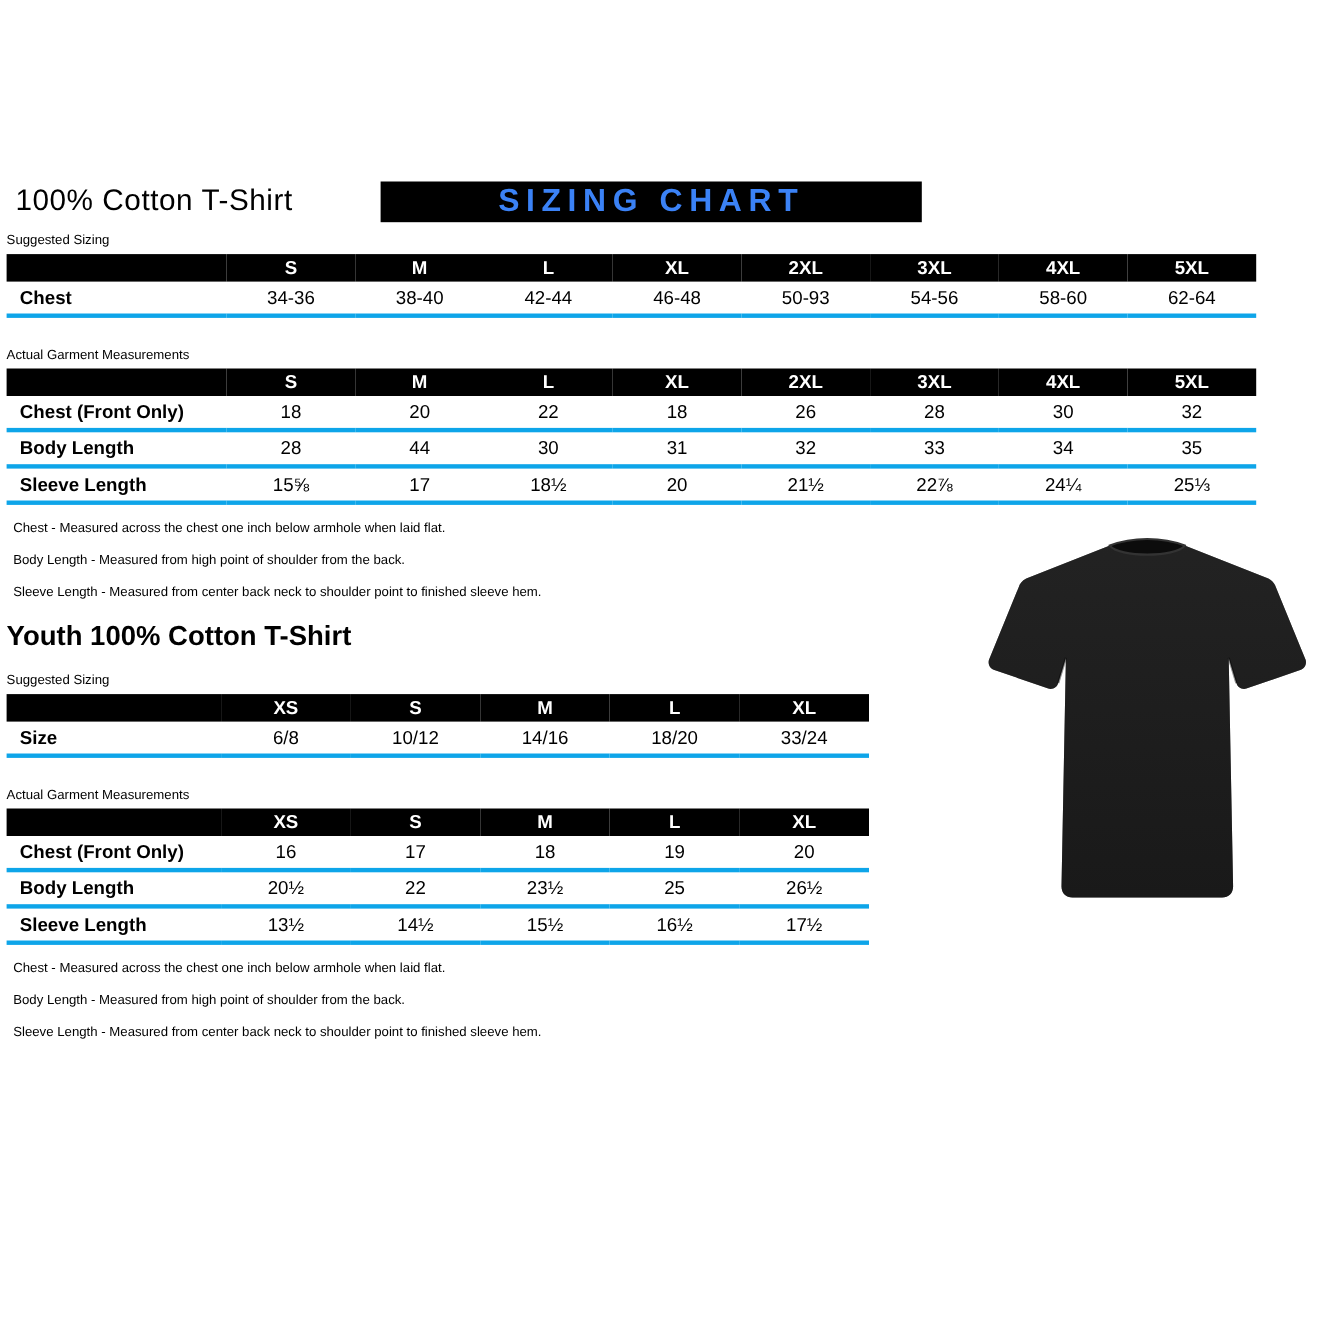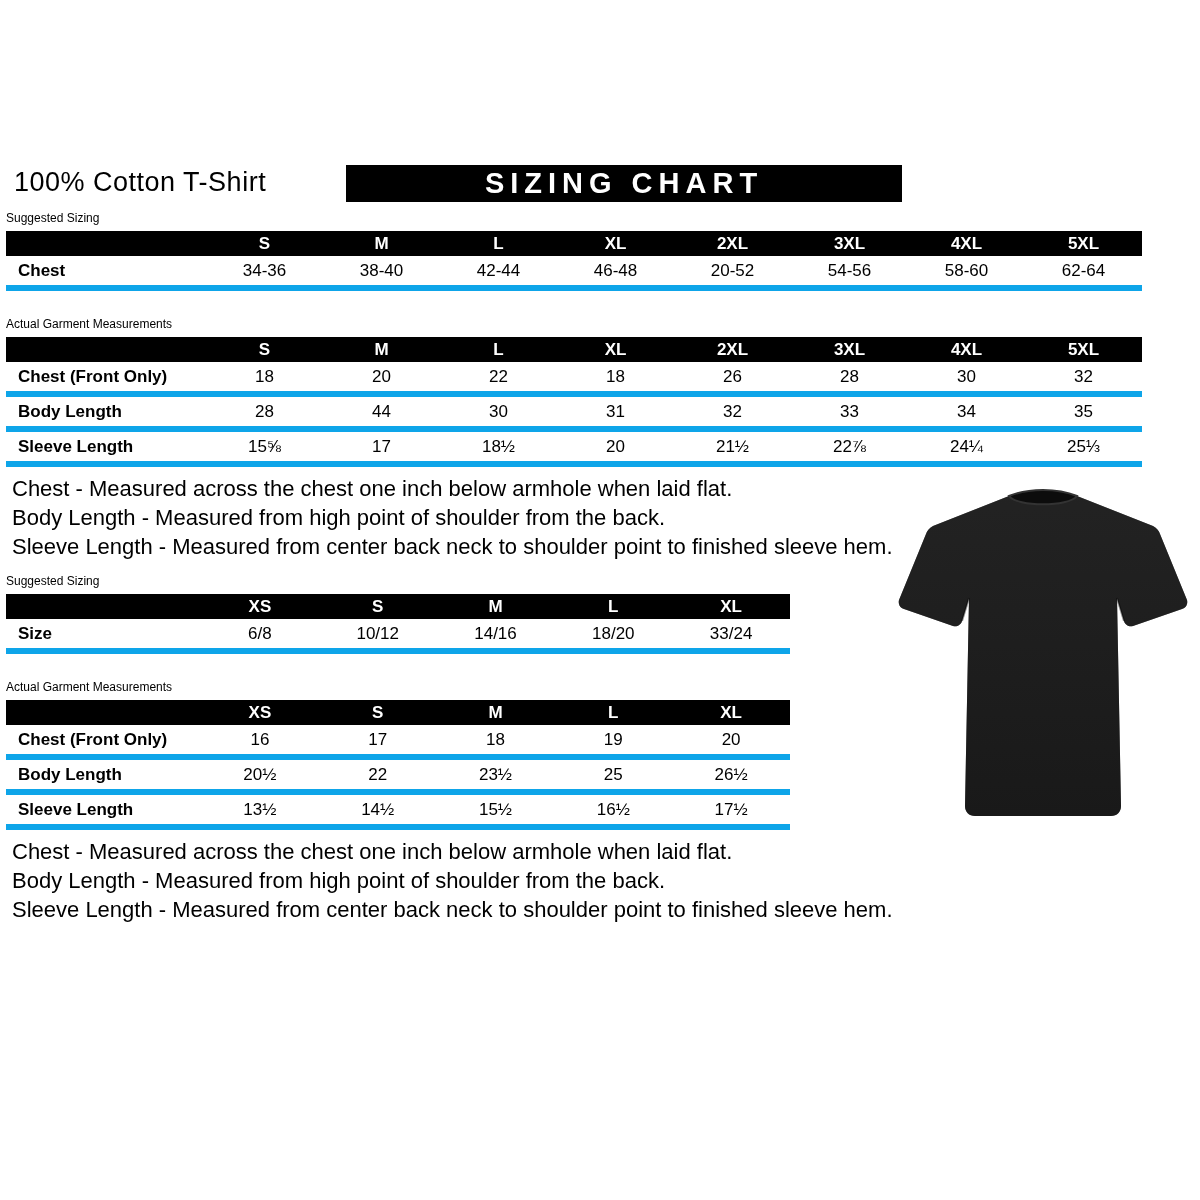--- a/index.html
+++ b/index.html
@@ -12,22 +12,22 @@
     font-family: "Liberation Sans", "DejaVu Sans", sans-serif;
     overflow: hidden;
   }
   .header-row { position: relative; height: 40px; margin-top: 165px; }
   .page-title {
     position: absolute; left: 14px; top: 2px;
     font-size: 27px; font-weight: 400; letter-spacing: 0.5px;
   }
   .banner {
     position: absolute; left: 346px; top: 0;
-    width: 556px; height: 37px;
-    background: #000000; color: #ffffff;
+    width: 492px; height: 37px;
+    background: #000000; color: #3b82f6;
     display: flex; align-items: center; justify-content: center;
     font-size: 29px; font-weight: 700; letter-spacing: 6px;
   }
   .section-label {
     margin: 6px 0 6px 6px;
     font-size: 12px; font-weight: 400;
   }
   .section-label.mt { margin-top: 26px; }
   table.size-table {
     border-collapse: collapse; table-layout: fixed;
@@ -36,31 +36,31 @@
   table.adult-table { width: 1136px; }
   table.youth-table { width: 784px; }
   .size-table th {
     background: #000000; color: #ffffff;
     font-weight: 700; font-size: 17px;
     height: 25px; padding: 0; text-align: center;
   }
   .size-table td {
     font-size: 17px; height: 29px; padding: 0;
     text-align: center;
-    border-bottom: 6px solid #0ea5e9;
+    border-bottom: 4px solid #0ea5e9;
   }
   .size-table td.row-label {
     text-align: left; padding-left: 12px; font-weight: 700;
   }
   .adult-table .label-col { width: 200px; }
   .youth-table .label-col { width: 195px; }
   .notes { margin: 12px 0 0 12px; }
   .note {
     margin: 0 0 10px 0;
-    font-size: 22px; line-height: 19px;
+    font-size: 12px; line-height: 19px;
   }
   .youth-title {
     margin: 16px 0 0 6px;
     font-size: 25px; font-weight: 700;
   }
   .yt-gap { margin-top: 18px; }
   .tshirt { position: absolute; left: 893px; top: 476px; width: 300px; height: 352px; }
   .tshirt svg { display: block; }
 </style>
 </head>
@@ -100,21 +100,21 @@
         <th>5XL</th>
       </tr>
     </thead>
     <tbody>
       <tr>
         <td class="row-label">Chest</td>
         <td>34-36</td>
         <td>38-40</td>
         <td>42-44</td>
         <td>46-48</td>
-        <td>20-52</td>
+        <td>50-93</td>
         <td>54-56</td>
         <td>58-60</td>
         <td>62-64</td>
       </tr>
     </tbody>
   </table>
 
   <div class="section-label mt">Actual Garment Measurements</div>
 
   <table class="size-table adult-table">
@@ -178,20 +178,21 @@
       </tr>
     </tbody>
   </table>
 
   <div class="notes">
     <p class="note">Chest - Measured across the chest one inch below armhole when laid flat.</p>
     <p class="note">Body Length - Measured from high point of shoulder from the back.</p>
     <p class="note">Sleeve Length - Measured from center back neck to shoulder point to finished sleeve hem.</p>
   </div>
 
+  <div class="youth-title">Youth 100% Cotton T-Shirt</div>
 
   <div class="section-label yt-gap">Suggested Sizing</div>
 
   <table class="size-table youth-table">
     <colgroup>
         <col class="label-col">
         <col>
         <col>
         <col>
         <col>

